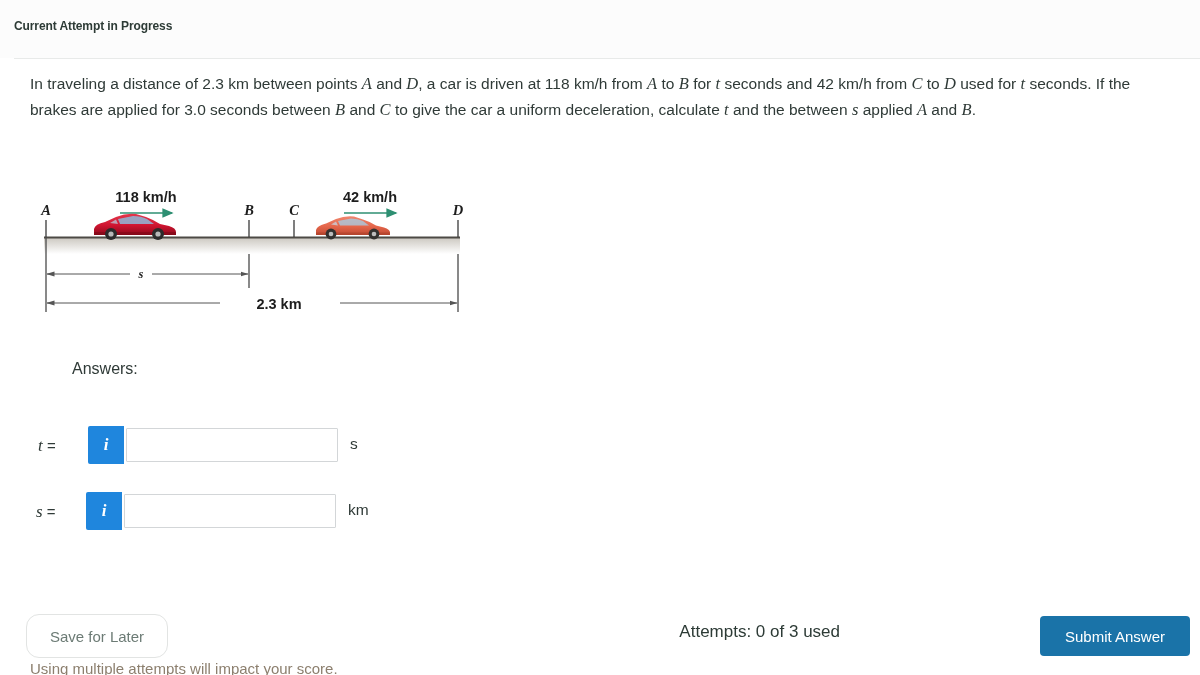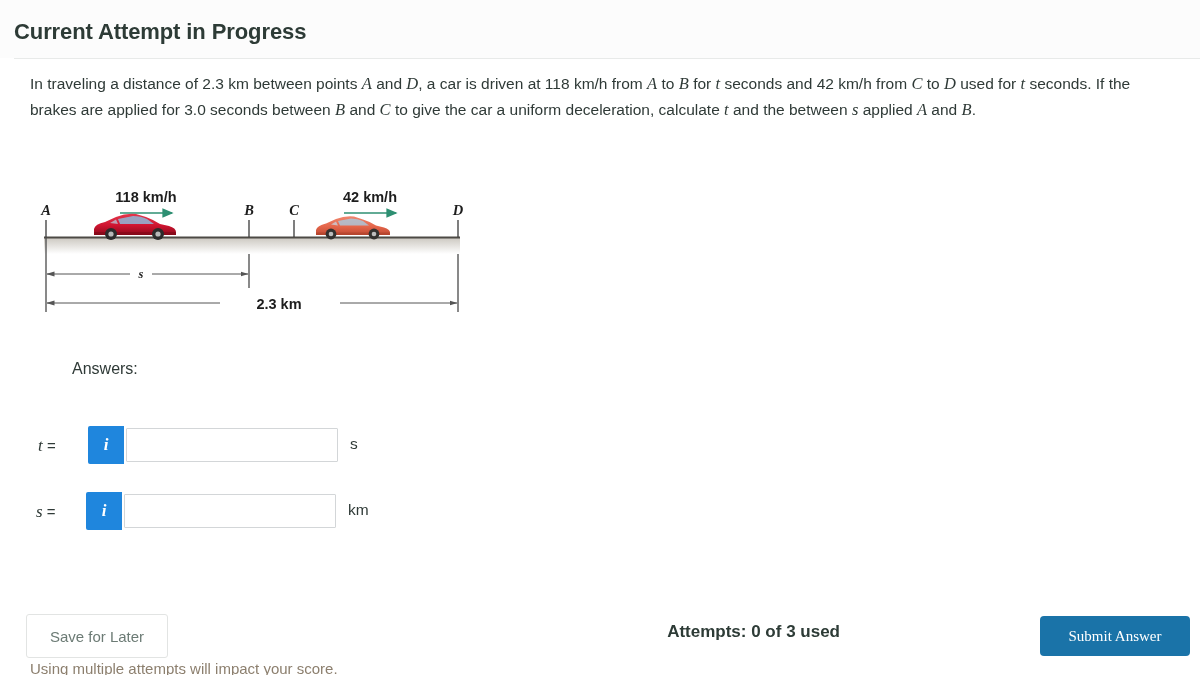--- a/index.html
+++ b/index.html
@@ -19,21 +19,21 @@
   
   .header {
     position: absolute;
     left: 0; top: 0;
     width: 1200px; height: 58px;
     background: #fcfcfc;
   }
   .header-title {
     position: absolute;
     left: 14px; top: 19px;
-    font-size: 22px;
+    font-size: 12px;
     font-weight: bold;
     color: #2d3b36;
     letter-spacing: -0.1px;
   }
   .header-divider {
     position: absolute;
     left: 14px; top: 58px;
     width: 1186px; height: 1px;
     background: #e8eae9;
   }
@@ -124,50 +124,50 @@
     color: #2f3a37;
   }
 
   
   .save-btn {
     position: absolute;
     left: 26px; top: 614px;
     width: 142px; height: 44px;
     background: #ffffff;
     border: 1px solid #e2e4e3;
-    border-radius: 3px;
+    border-radius: 13px;
     color: #6c7b75;
     font-family: "Liberation Sans", sans-serif;
     font-size: 15px;
     cursor: pointer;
   }
   .footnote {
     position: absolute;
     left: 30px; top: 660px;
     font-size: 15px;
     color: #8c7f6e;
     white-space: nowrap;
   }
   .attempts {
     position: absolute;
     right: 360px; top: 622px;
     font-size: 17px;
-    font-weight: bold;
+    font-weight: normal;
     color: #2d3b36;
     white-space: nowrap;
   }
   .submit-btn {
     position: absolute;
     left: 1040px; top: 616px;
     width: 150px; height: 40px;
     background: #1a73a8;
     border: none;
     border-radius: 4px;
     color: #ffffff;
-    font-family: Liberation Serif, serif;
+    font-family: Liberation Sans, sans-serif;
     font-size: 15px;
     cursor: pointer;
   }
 </style>
 </head>
 <body>
 
 <div class="page">
 
   <div class="header">

